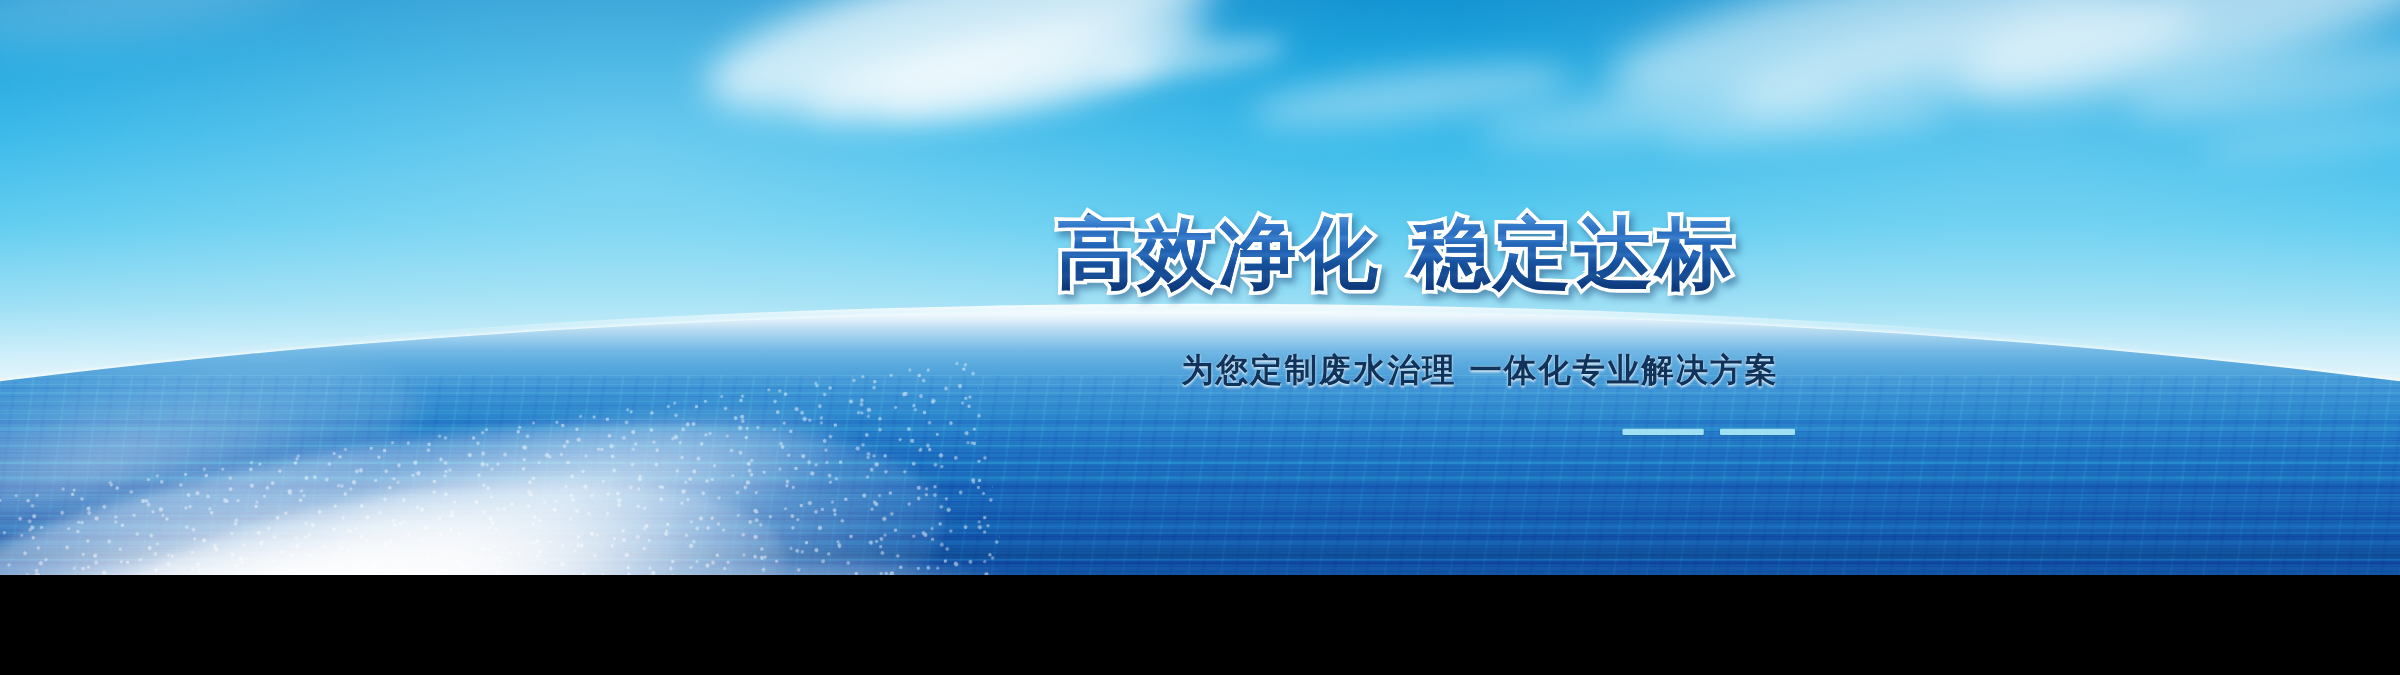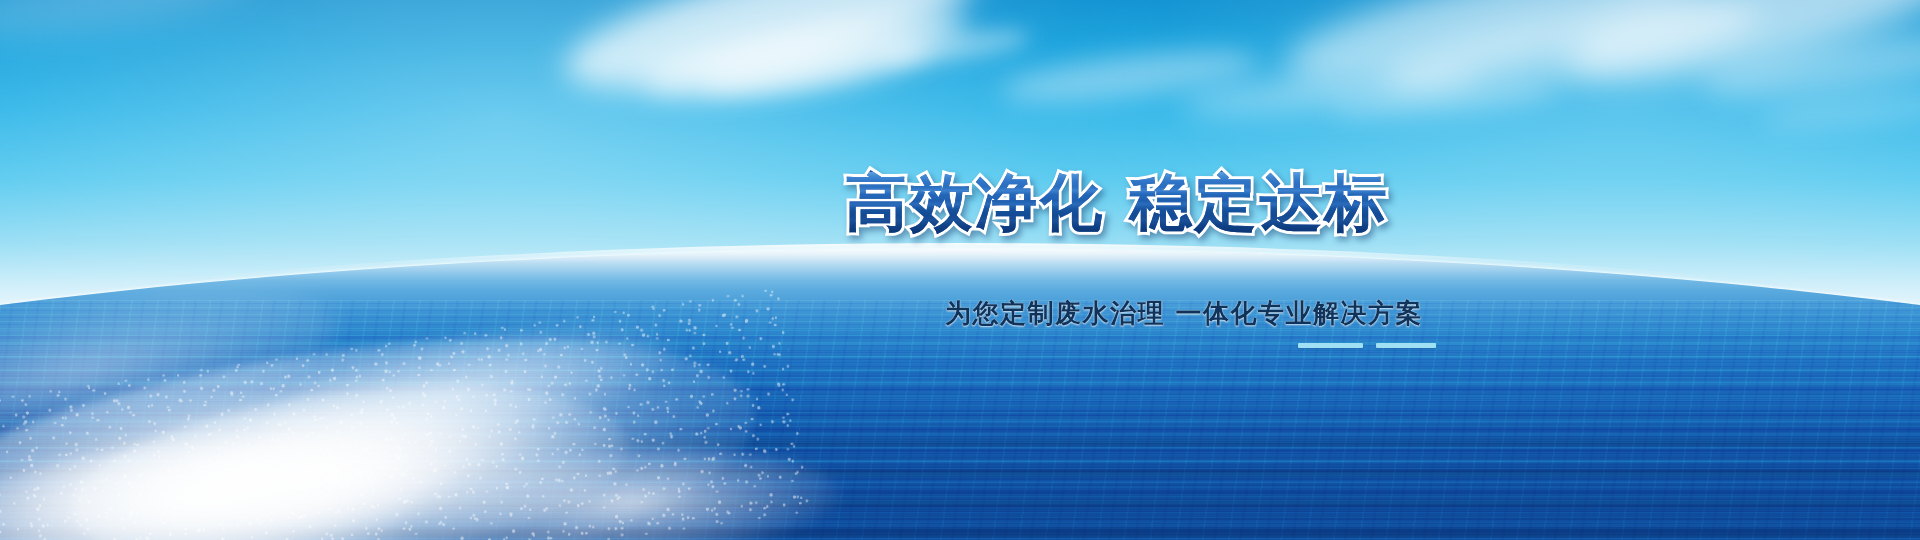--- a/index.html
+++ b/index.html
@@ -1,17 +1,17 @@
 <!DOCTYPE html>
 <html><head>
 <meta charset="utf-8">
 <style>
   html,body{margin:0;padding:0;background:#000;}
   .banner{
-    position:relative;width:1920px;height:540px;overflow:hidden;
+    position:relative;width:1920px;height:460px;overflow:hidden;
     font-family:"Liberation Sans","DejaVu Sans",sans-serif;
     user-select:none;
   }
 
   
   .sky{
     position:absolute;left:0;top:0;width:1920px;height:320px;
     background:linear-gradient(to bottom,
       #0e92d2 0%,
       #13a0dc 14%,
@@ -223,21 +223,21 @@
         #134a93 70%, #1a5098 78%, #0f3f84 88%, #0b3472 100%),
       repeating-linear-gradient(to bottom,
         rgba(255,255,255,.30) 0px, rgba(255,255,255,.30) 2px,
         rgba(0,0,0,0) 2px, rgba(0,0,0,0) 6px);
     -webkit-background-clip:text;background-clip:text;
     color:transparent;
     pointer-events:none;
   }
 
   .subtitle{
-    position:absolute;left:945px;top:300px;
+    position:absolute;left:945px;top:284px;
     font-size:26px;font-weight:700;letter-spacing:1.5px;line-height:1;
     white-space:nowrap;
     font-family:"DejaVu Sans","Liberation Sans",sans-serif;
     color:#10335c;
     text-shadow:0 1px 2px rgba(255,255,255,.75), 0 0 1px rgba(255,255,255,.9);
   }
 
   .dashes{position:absolute;left:1298px;top:343px;display:flex;gap:13px;}
   .dash{width:65px;height:5px;background:#9fe0f5;border-radius:1px;
         box-shadow:0 1px 2px rgba(10,50,100,.25);}

